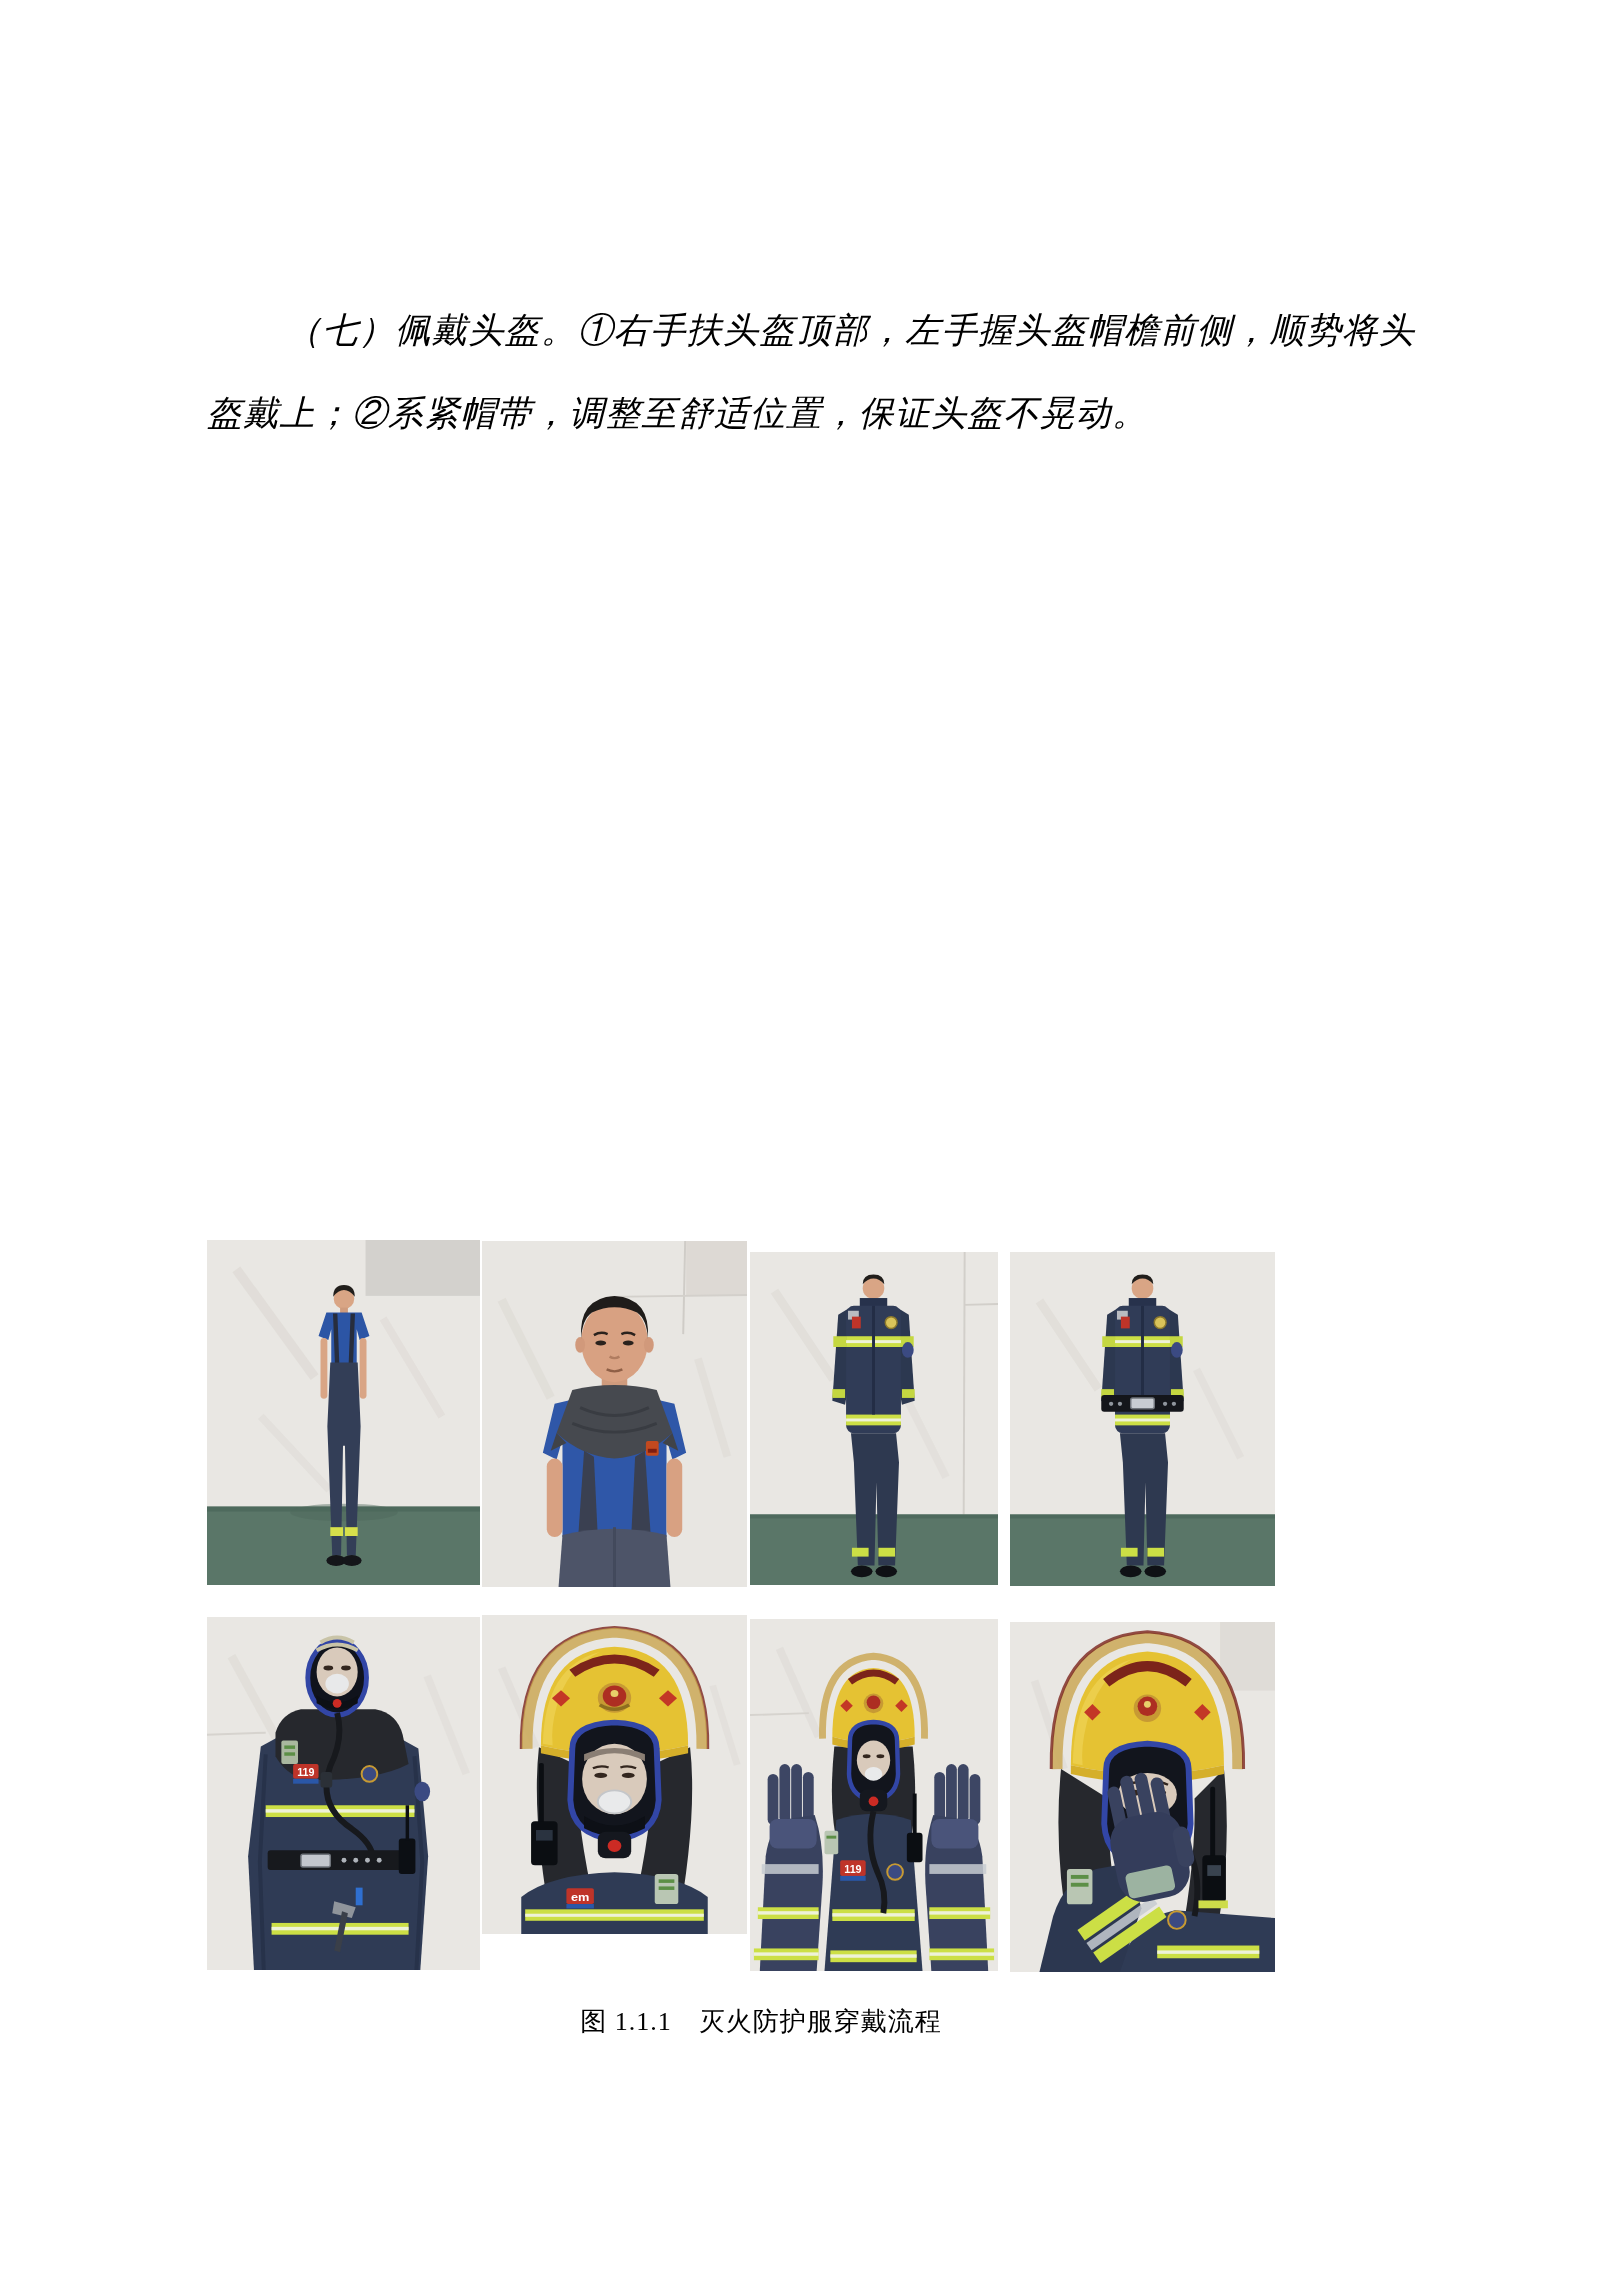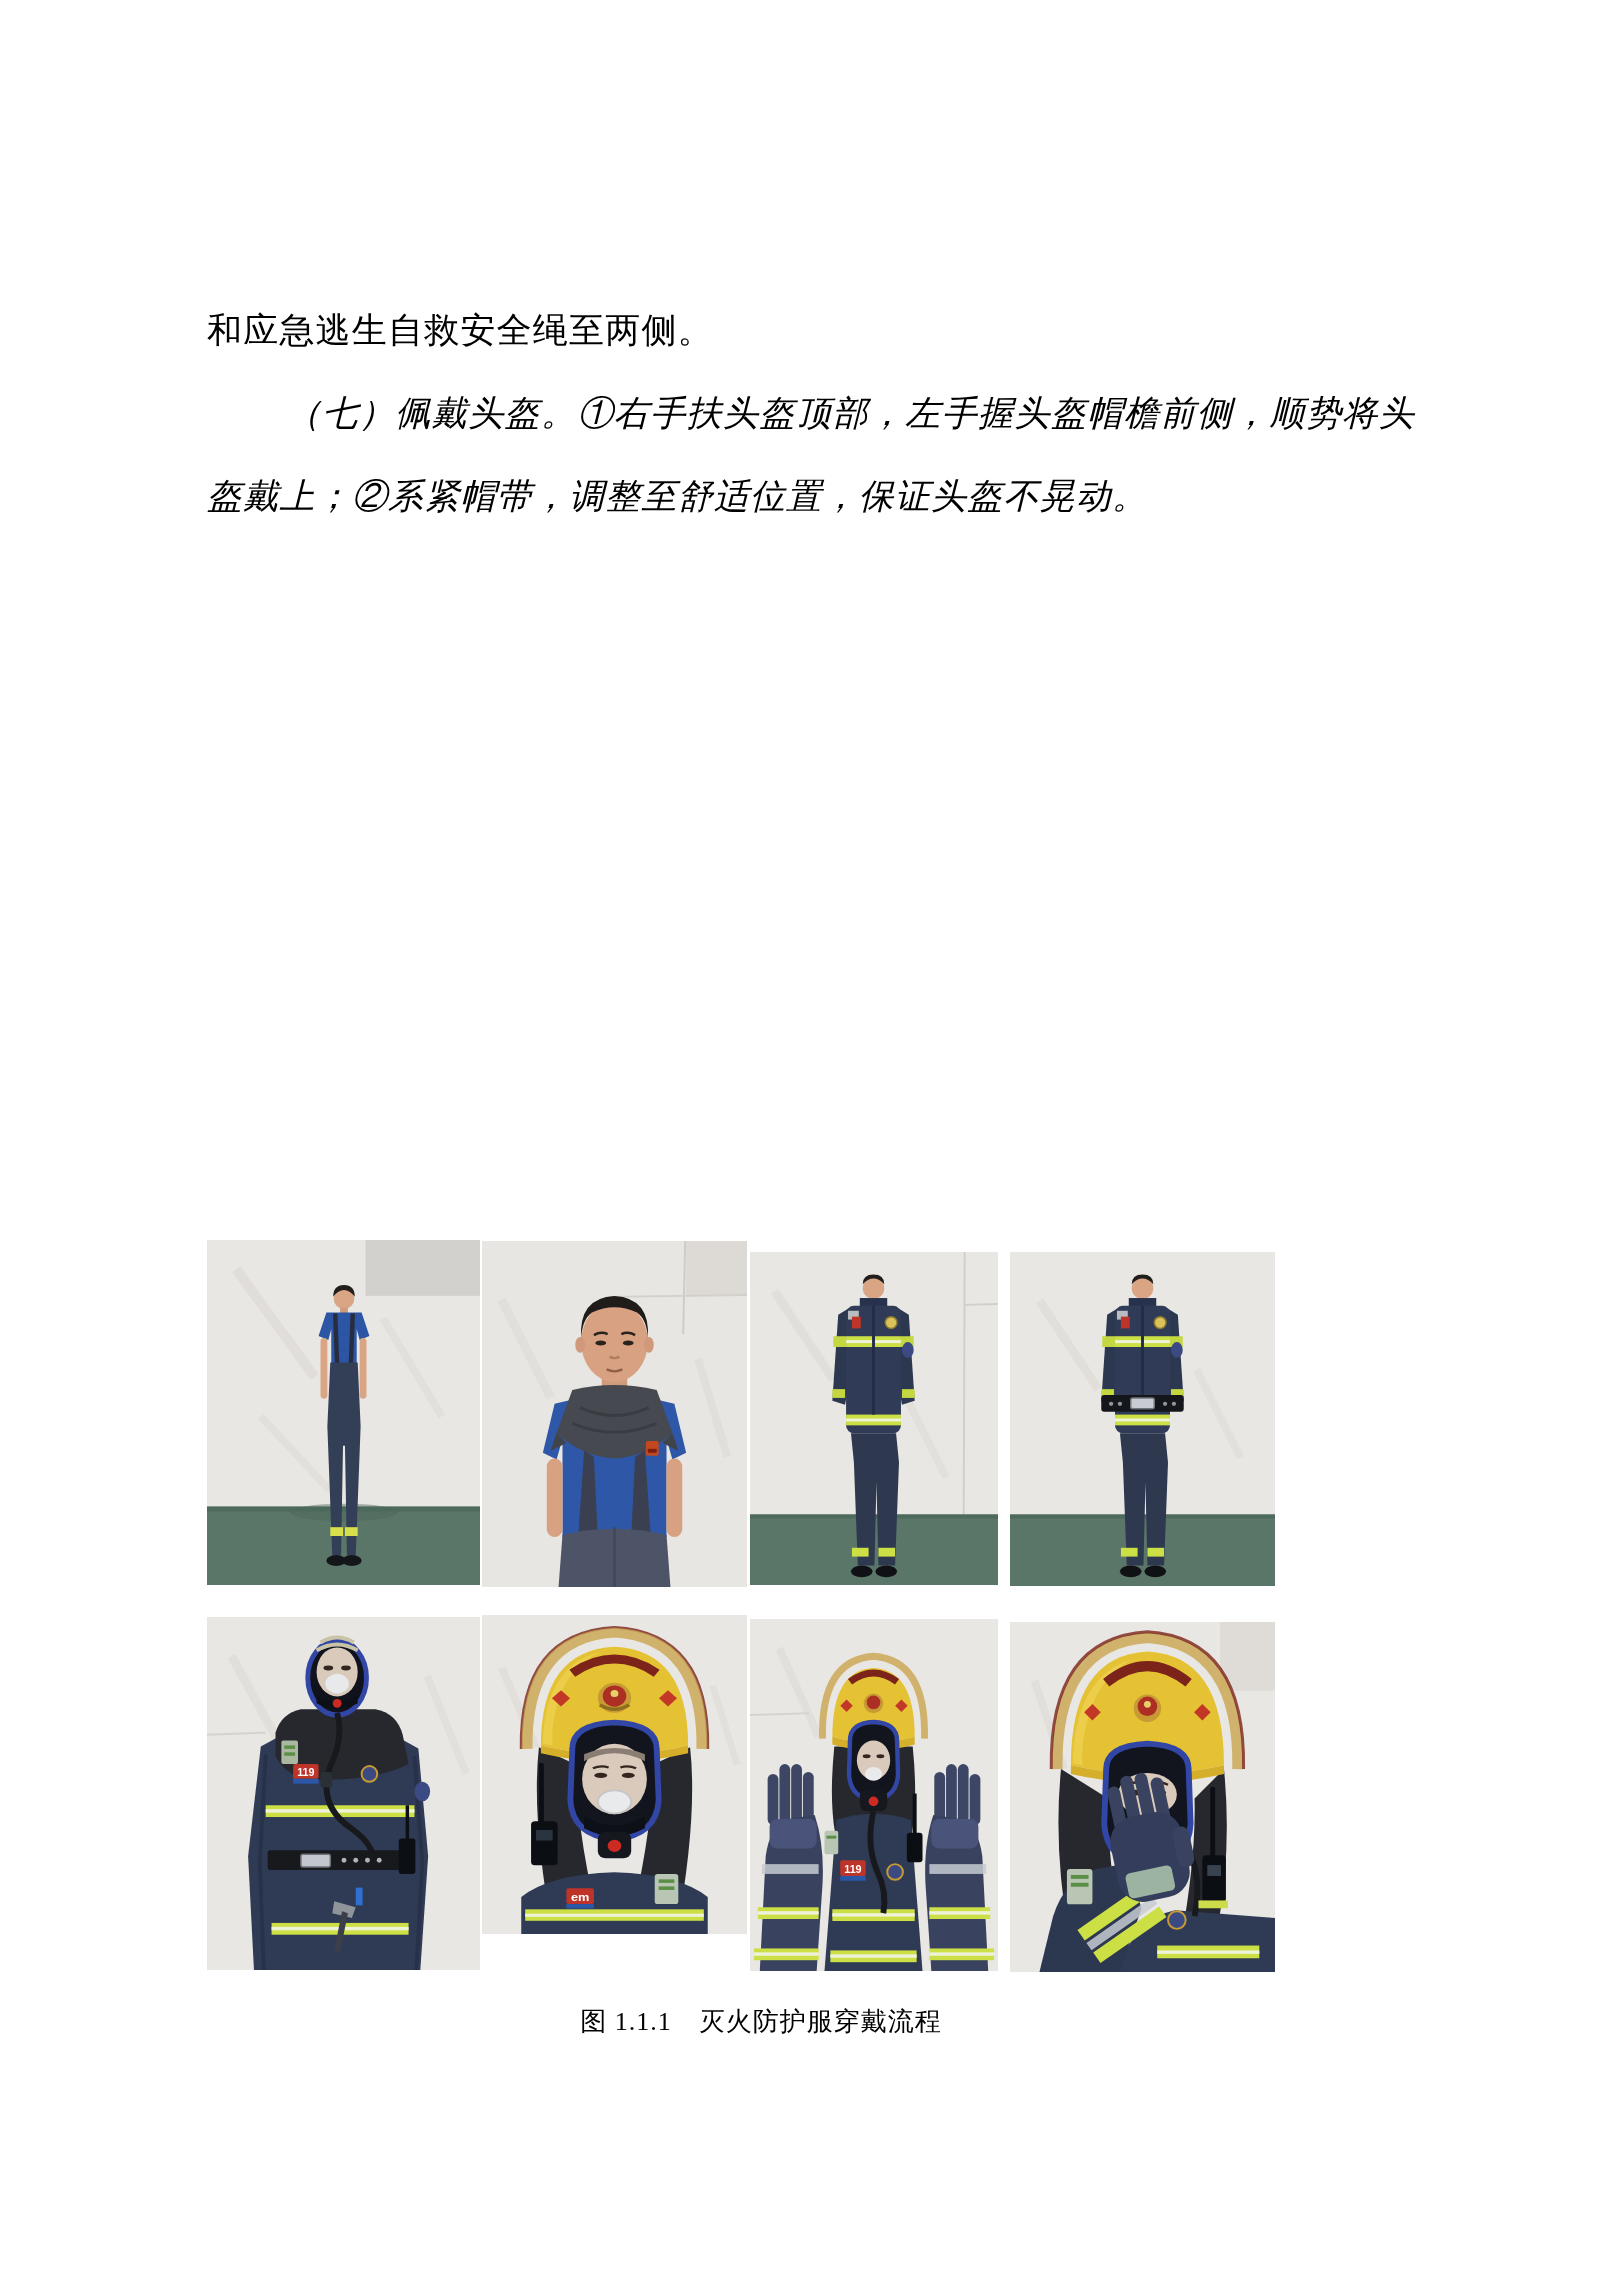--- a/index.html
+++ b/index.html
@@ -32,21 +32,20 @@
   .ph8{left:803px;top:382px;width:265px;height:350px;}
   .caption{
     position:absolute;left:207px;top:1999px;width:1108px;
     font-size:26px;line-height:45px;text-align:center;letter-spacing:1px;
   }
 </style>
 </head>
 <body>
 
 <div class="text-block">
-  <p>和应急逃生自救安全绳至两侧。</p>
   <p class="p-hang p-seven">（七）佩戴头盔。①右手扶头盔顶部，左手握头盔帽檐前侧，顺势将头盔戴上；②系紧帽带，调整至舒适位置，保证头盔不晃动。</p>
 </div>
 
 <div class="figure-grid">
 
   <div class="photo ph1" aria-label="消防员身着蓝色T恤与背带式防护裤站立全身照">
     <svg viewBox="0 0 279 352" preserveAspectRatio="none">
       <rect width="279" height="352" fill="#e9e7e3"></rect>
       <rect x="162" y="0" width="117" height="57" fill="#d3d1cd"></rect>
       <path d="M30 30 L110 140" stroke="#dedbd6" stroke-width="10" opacity="0.8" fill="none"></path>

